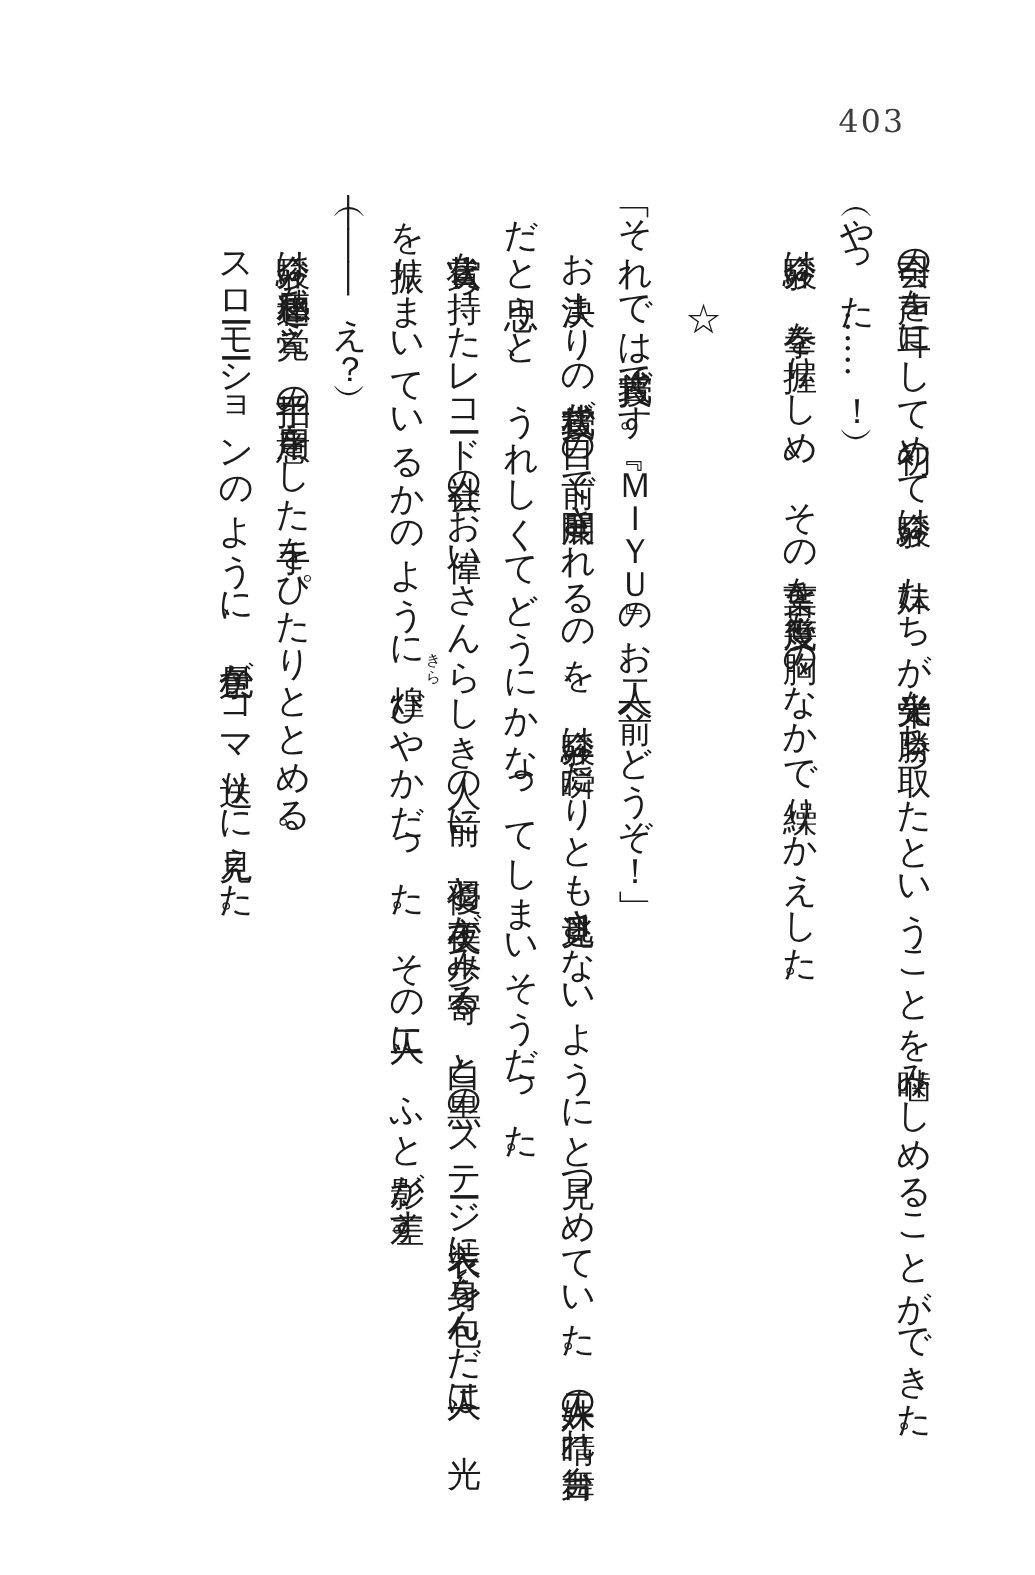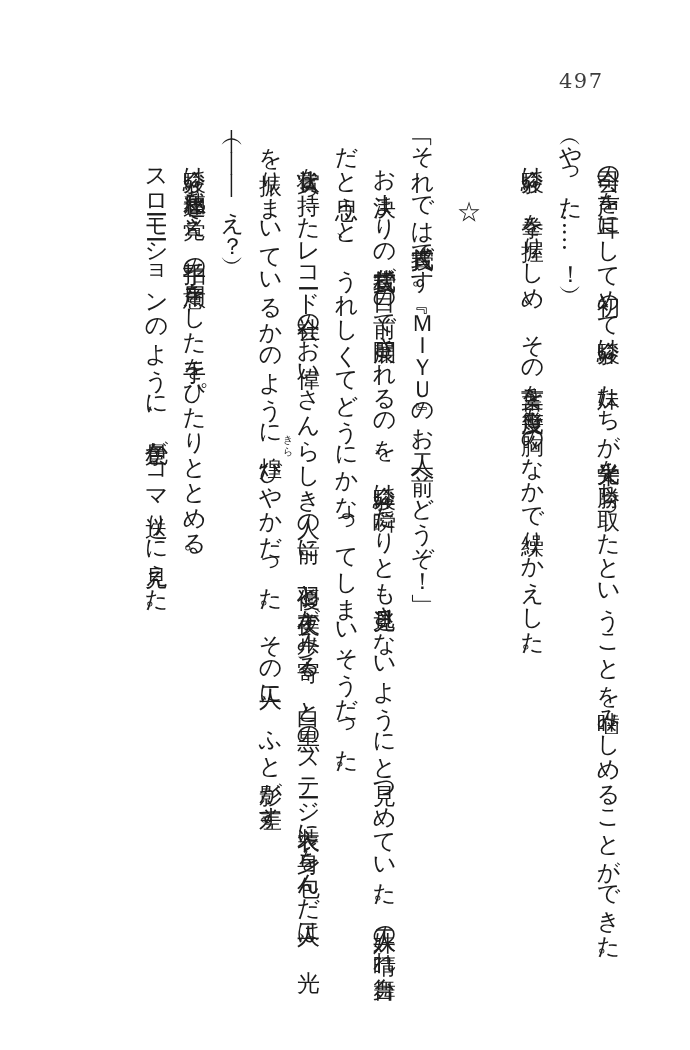--- a/index.html
+++ b/index.html
@@ -57,21 +57,21 @@
     font-size: 10px;
     letter-spacing: 0;
     color: #1c1c1c;
   }
 </style>
 </head>
 <body>
 
 <div class="page">
 
-  <div class="page-number">497</div>
+  <div class="page-number">403</div>
 
   <div class="text-area">
 
     <p class="para">　司会の声を耳にして初めて駿介は、妹たちが栄光を勝ち取ったということを噛みしめることができた。</p>
 
     <p class="para">（やった……！）</p>
 
     <p class="para">　駿介は、拳を握りしめ、その言葉を幾度も胸のなかで繰りかえした。</p>
 
     <p class="para star-line">☆</p>

